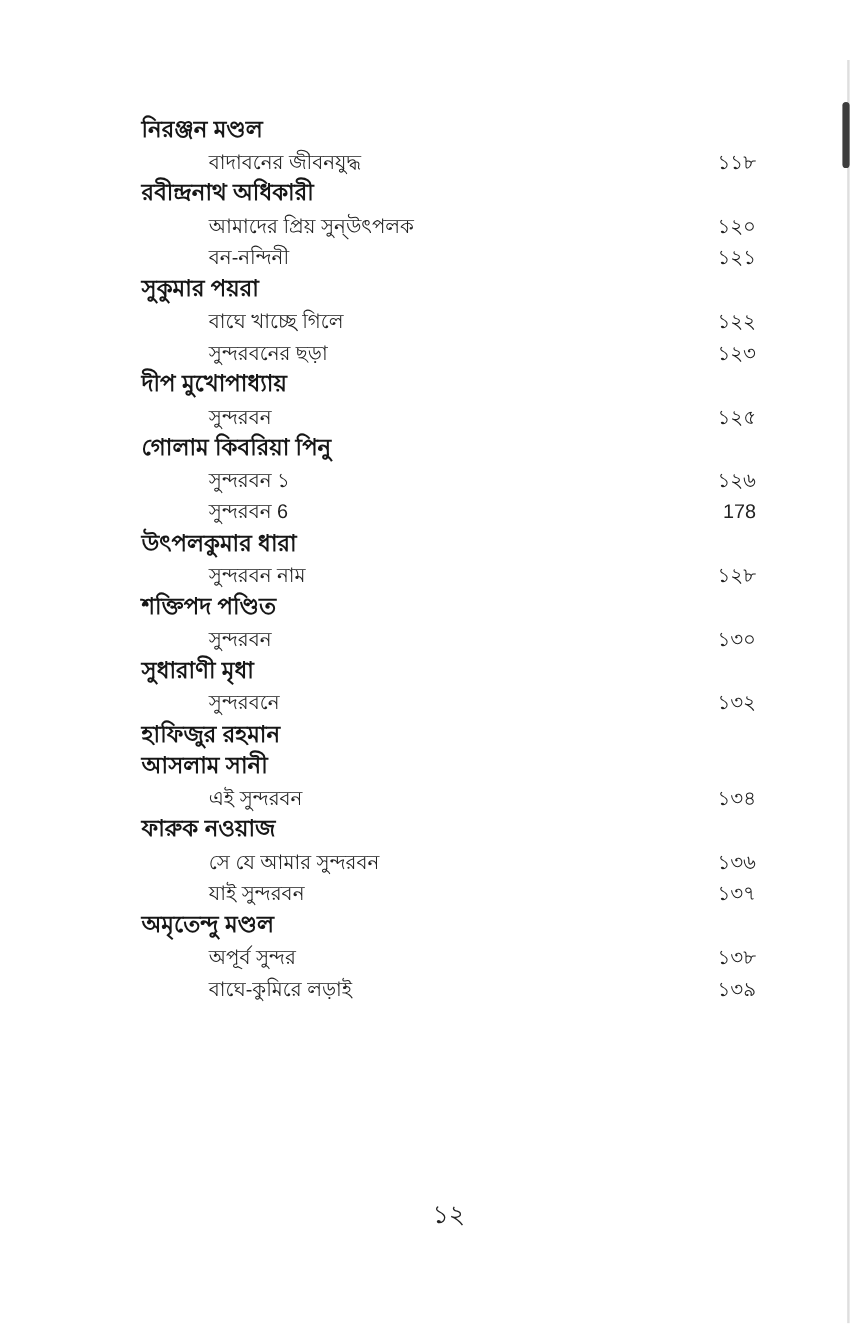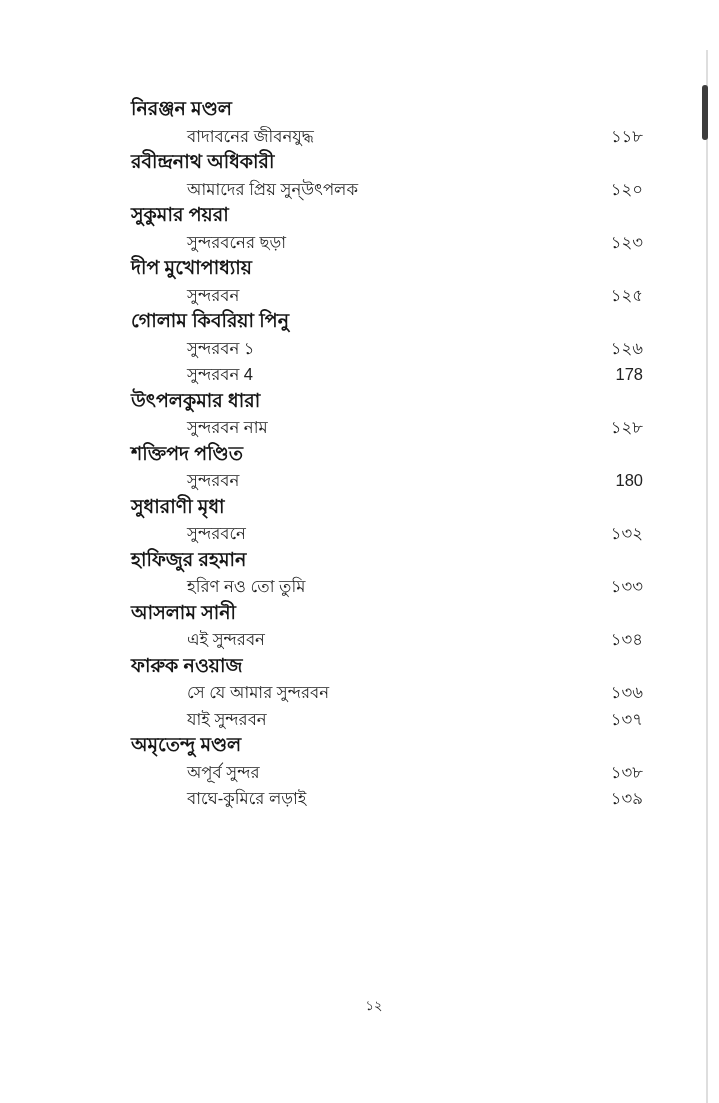--- a/index.html
+++ b/index.html
@@ -11,21 +11,21 @@
   .page {
     position: relative;
     width: 719px;
     height: 1103px;
     background: #ffffff;
     overflow: hidden;
     color: #1f1f1f;
   }
   .toc-list {
     position: absolute;
-    left: 131px;
+    left: 118px;
     top: 96px;
     width: 512px; 
   }
   .author {
     font-size: 19px;
     font-weight: bold;
     line-height: 26.5px;
     height: 26.5px;
     white-space: nowrap;
     color: #161616;
@@ -47,21 +47,21 @@
     font-size: 16.5px;
     color: #222222;
     text-align: center;
   }
   .footer-page-number {
     position: absolute;
     left: 118px;
     width: 512px;
     top: 996px;
     text-align: center;
-    font-size: 13px;
+    font-size: 21px;
     color: #222222;
   }
   .scroll-track {
     position: absolute;
     top: 50px;
     bottom: 0;
     right: 11px;
     width: 2px;
     background: #dedede;
   }
@@ -84,59 +84,63 @@
       <div class="author">নিরঞ্জন মণ্ডল</div>
       <div class="entry-row">
         <span class="entry-title">বাদাবনের জীবনযুদ্ধ</span>
         <span class="entry-page">১১৮</span>
       </div>
       <div class="author">রবীন্দ্রনাথ অধিকারী</div>
       <div class="entry-row">
         <span class="entry-title">আমাদের প্রিয় সুন্উৎপলক</span>
         <span class="entry-page">১২০</span>
       </div>
+      <div class="entry-row">
+        <span class="entry-title">বন-নন্দিনী</span>
+        <span class="entry-page">১২১</span>
+      </div>
       <div class="author">সুকুমার পয়রা</div>
+      <div class="entry-row">
+        <span class="entry-title">বাঘে খাচ্ছে গিলে</span>
+        <span class="entry-page">১২২</span>
+      </div>
       <div class="entry-row">
         <span class="entry-title">সুন্দরবনের ছড়া</span>
         <span class="entry-page">১২৩</span>
       </div>
       <div class="author">দীপ মুখোপাধ্যায়</div>
       <div class="entry-row">
         <span class="entry-title">সুন্দরবন</span>
         <span class="entry-page">১২৫</span>
       </div>
       <div class="author">গোলাম কিবরিয়া পিনু</div>
       <div class="entry-row">
         <span class="entry-title">সুন্দরবন ১</span>
         <span class="entry-page">১২৬</span>
       </div>
       <div class="entry-row">
-        <span class="entry-title">সুন্দরবন 4</span>
+        <span class="entry-title">সুন্দরবন 6</span>
         <span class="entry-page">178</span>
       </div>
       <div class="author">উৎপলকুমার ধারা</div>
       <div class="entry-row">
         <span class="entry-title">সুন্দরবন নাম</span>
         <span class="entry-page">১২৮</span>
       </div>
       <div class="author">শক্তিপদ পণ্ডিত</div>
       <div class="entry-row">
         <span class="entry-title">সুন্দরবন</span>
-        <span class="entry-page">180</span>
+        <span class="entry-page">১৩০</span>
       </div>
       <div class="author">সুধারাণী মৃধা</div>
       <div class="entry-row">
         <span class="entry-title">সুন্দরবনে</span>
         <span class="entry-page">১৩২</span>
       </div>
       <div class="author">হাফিজুর রহমান</div>
-      <div class="entry-row">
-        <span class="entry-title">হরিণ নও তো তুমি</span>
-        <span class="entry-page">১৩৩</span>
-      </div>
       <div class="author">আসলাম সানী</div>
       <div class="entry-row">
         <span class="entry-title">এই সুন্দরবন</span>
         <span class="entry-page">১৩৪</span>
       </div>
       <div class="author">ফারুক নওয়াজ</div>
       <div class="entry-row">
         <span class="entry-title">সে যে আমার সুন্দরবন</span>
         <span class="entry-page">১৩৬</span>
       </div>

